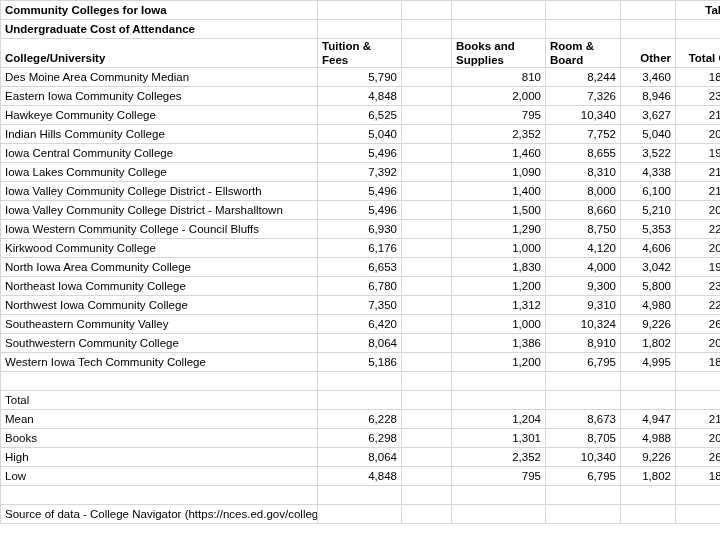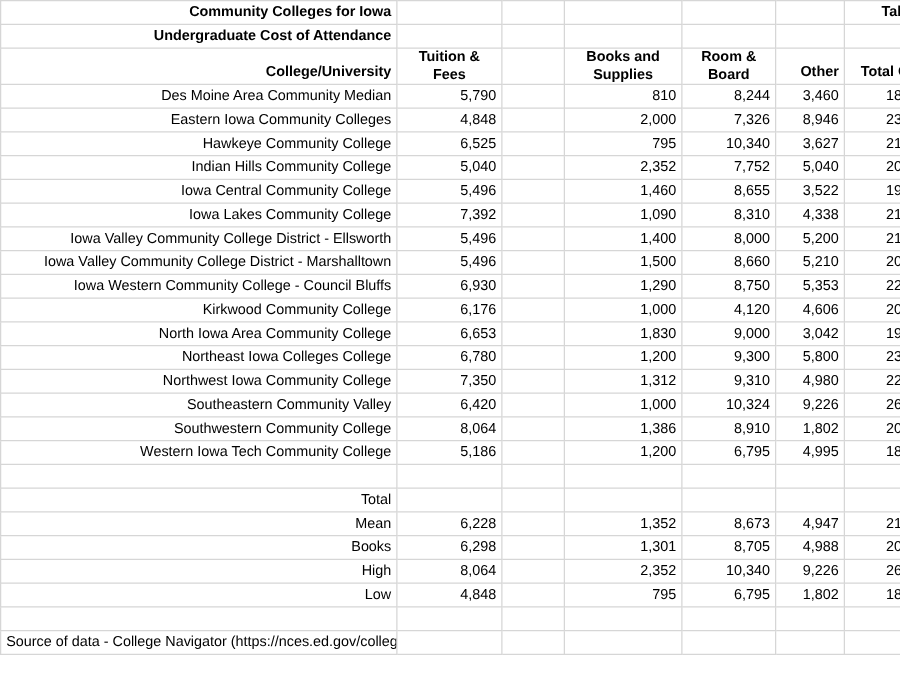--- a/index.html
+++ b/index.html
@@ -32,34 +32,34 @@
   
   col.c-name   { width: 317px; }
   col.c-tuit   { width:  84px; }
   col.c-gap    { width:  50px; }
   col.c-books  { width:  94px; }
   col.c-room   { width:  75px; }
   col.c-other  { width:  55px; }
   col.c-total  { width:  73px; }
 
   .num        { text-align: right; }
-  .txt        { text-align: right; }
+  .txt        { text-align: left; }
   .title-row td { font-weight: bold; }
   .hdr-row td {
     font-weight: bold;
     height: 73px;
     vertical-align: bottom;
   }
   .blank-row td { height: 18px; }
   .nb { border: none; }
   .source-cell { border-right: 1px solid #d6d6d6; }
   .hdr-wrap {
     display: block;
     line-height: 14px;
-    text-align: center;
+    text-align: left;
   }
 </style>
 </head>
 <body>
 
 <table id="sheet">
   <colgroup>
     <col class="c-name">
       <col class="c-tuit">
       <col class="c-gap">
@@ -160,21 +160,21 @@
         <td class="num">8,310</td>
         <td class="num">4,338</td>
         <td class="num">21,130</td>
       </tr>
       <tr>
         <td class="txt">Iowa Valley Community College District - Ellsworth</td>
         <td class="num">5,496</td>
         <td class="num"></td>
         <td class="num">1,400</td>
         <td class="num">8,000</td>
-        <td class="num">5,200</td>
+        <td class="num">6,100</td>
         <td class="num">21,096</td>
       </tr>
       <tr>
         <td class="txt">Iowa Valley Community College District - Marshalltown</td>
         <td class="num">5,496</td>
         <td class="num"></td>
         <td class="num">1,500</td>
         <td class="num">8,660</td>
         <td class="num">5,210</td>
         <td class="num">20,866</td>
@@ -195,26 +195,26 @@
         <td class="num">1,000</td>
         <td class="num">4,120</td>
         <td class="num">4,606</td>
         <td class="num">20,872</td>
       </tr>
       <tr>
         <td class="txt">North Iowa Area Community College</td>
         <td class="num">6,653</td>
         <td class="num"></td>
         <td class="num">1,830</td>
-        <td class="num">9,000</td>
+        <td class="num">4,000</td>
         <td class="num">3,042</td>
         <td class="num">19,525</td>
       </tr>
       <tr>
-        <td class="txt">Northeast Iowa Colleges College</td>
+        <td class="txt">Northeast Iowa Community College</td>
         <td class="num">6,780</td>
         <td class="num"></td>
         <td class="num">1,200</td>
         <td class="num">9,300</td>
         <td class="num">5,800</td>
         <td class="num">23,080</td>
       </tr>
       <tr>
         <td class="txt">Northwest Iowa Community College</td>
         <td class="num">7,350</td>
@@ -268,21 +268,21 @@
         <td class="num"></td>
         <td class="num"></td>
         <td class="num"></td>
         <td class="num"></td>
         <td class="num"></td>
       </tr>
       <tr>
         <td class="txt">Mean</td>
         <td class="num">6,228</td>
         <td class="num"></td>
-        <td class="num">1,352</td>
+        <td class="num">1,204</td>
         <td class="num">8,673</td>
         <td class="num">4,947</td>
         <td class="num">21,199</td>
       </tr>
       <tr>
         <td class="txt">Books</td>
         <td class="num">6,298</td>
         <td class="num"></td>
         <td class="num">1,301</td>
         <td class="num">8,705</td>

